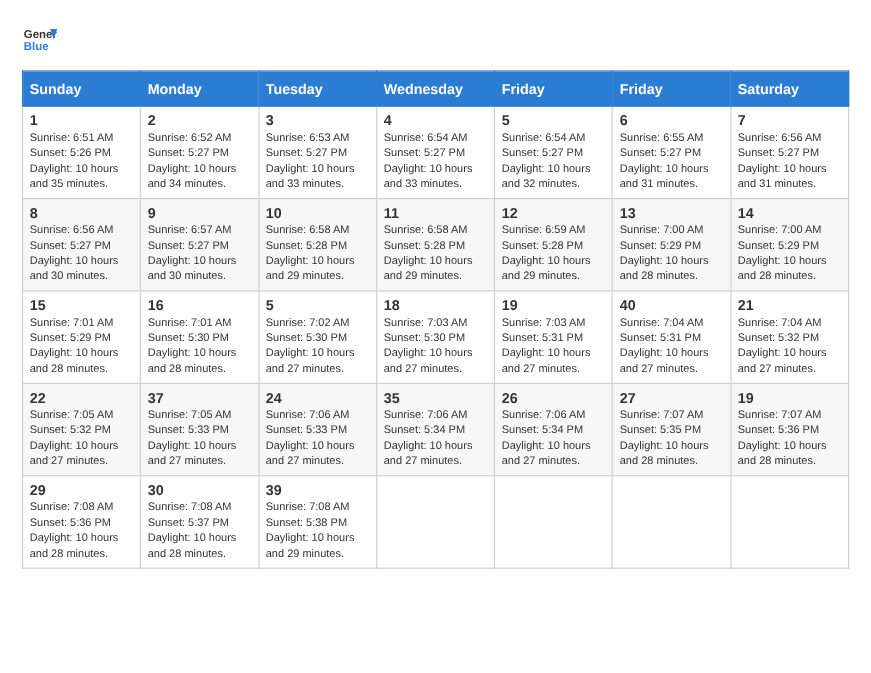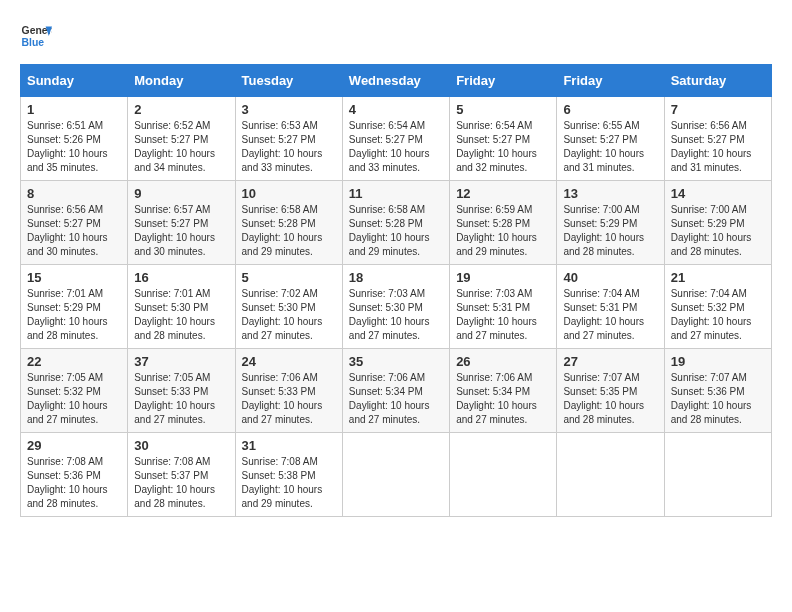--- a/index.html
+++ b/index.html
@@ -232,21 +232,21 @@
       <tr>
         <td>
           <span class="day-number">29</span>
           <div class="day-info">Sunrise: 7:08 AM<br>Sunset: 5:36 PM<br>Daylight: 10 hours and 28 minutes.</div>
         </td>
         <td>
           <span class="day-number">30</span>
           <div class="day-info">Sunrise: 7:08 AM<br>Sunset: 5:37 PM<br>Daylight: 10 hours and 28 minutes.</div>
         </td>
         <td>
-          <span class="day-number">31</span>
+          <span class="day-number">39</span>
           <div class="day-info">Sunrise: 7:08 AM<br>Sunset: 5:38 PM<br>Daylight: 10 hours and 29 minutes.</div>
         </td>
         <td class="empty-cell"></td>
         <td class="empty-cell"></td>
         <td class="empty-cell"></td>
         <td class="empty-cell"></td>
       </tr>
     </tbody>
 </table>
 

